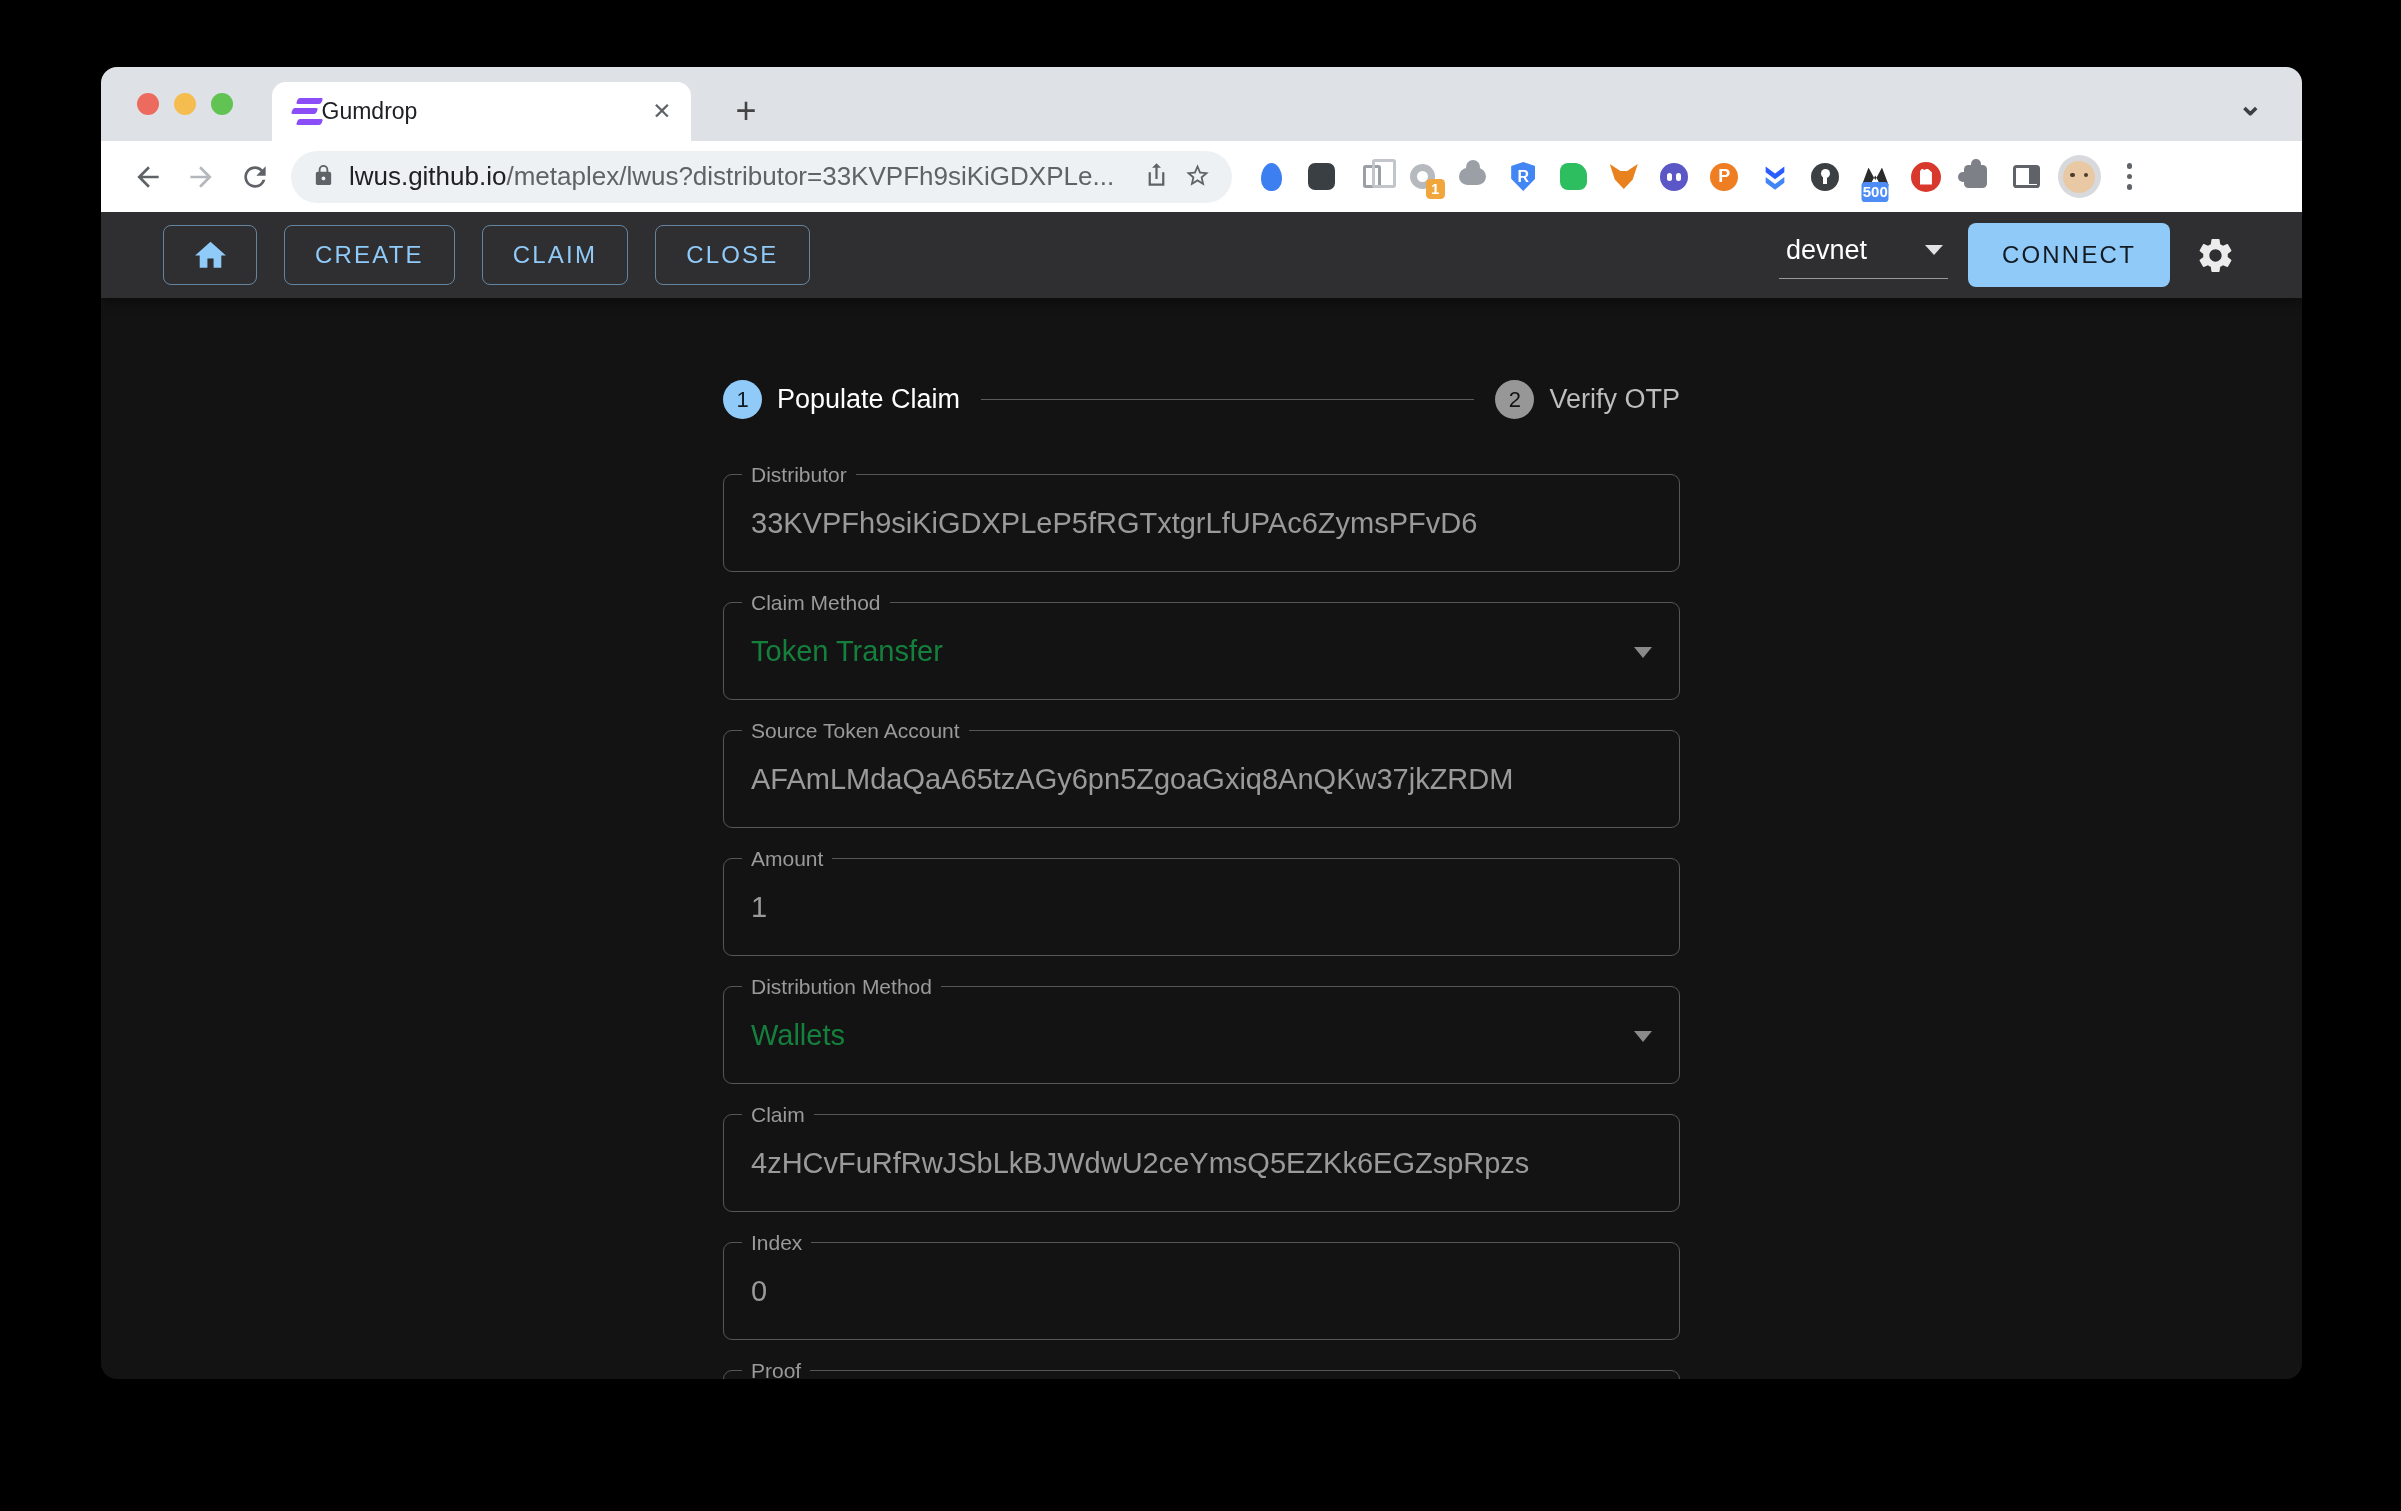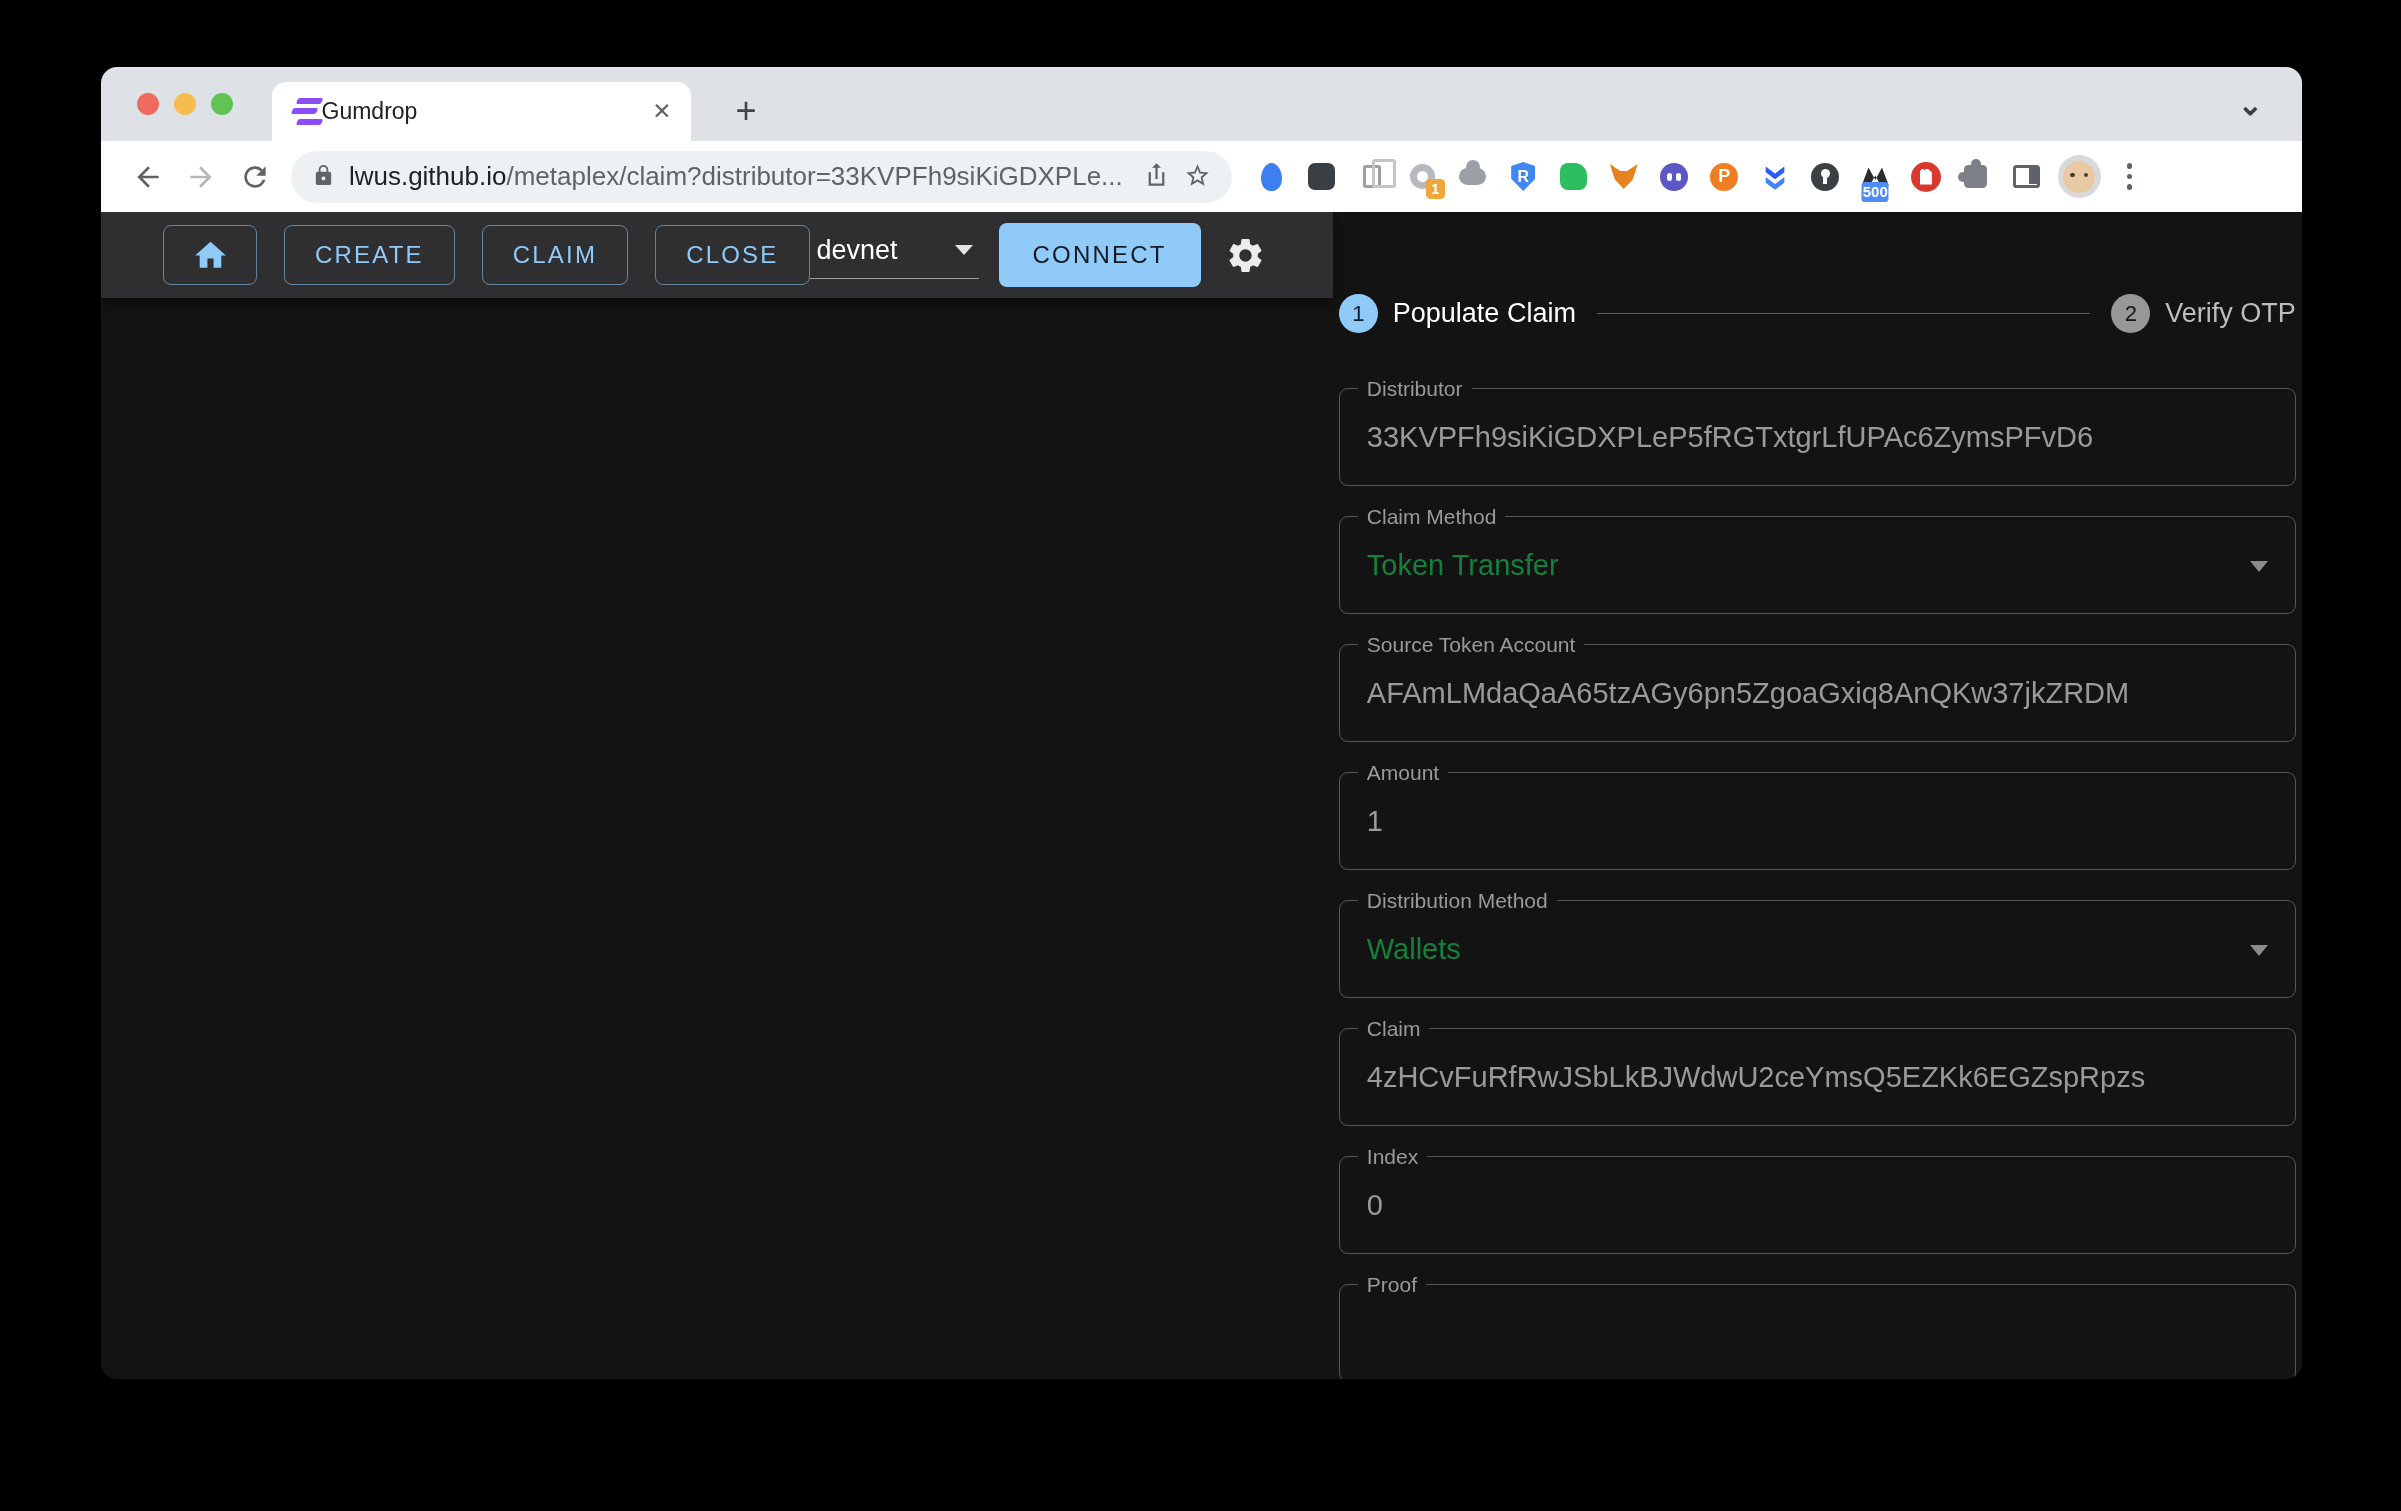--- a/index.html
+++ b/index.html
@@ -67,21 +67,21 @@
   .sidepanel{width:27px;height:23px;border:3.6px solid #5f6368;border-radius:3.6px;position:relative;}
   .sidepanel:after{content:"";position:absolute;right:0;top:0;width:8px;height:16px;background:#5f6368;}
   .avatarw{width:43px;height:43px;border-radius:50%;background:#d7d9dd;display:flex;align-items:center;justify-content:center;}
   .monkey{width:32px;height:32px;border-radius:50%;background:#e9c9a3;position:relative;}
   .monkey:before{content:"";position:absolute;left:7px;top:12.4px;width:4.4px;height:4.4px;border-radius:50%;background:#4a3b2b;}
   .monkey:after{content:"";position:absolute;right:7px;top:12.4px;width:4.4px;height:4.4px;border-radius:50%;background:#4a3b2b;}
   .kebab{display:flex;flex-direction:column;gap:5.3px;margin-left:12.4px;}
   .kebab i{width:5.3px;height:5.3px;border-radius:50%;background:#5f6368;}
 
   
-  .app{flex:1;display:flex;flex-direction:row;background:#131313;min-height:0;overflow:hidden;}
+  .app{flex:1;display:flex;flex-direction:column;background:#131313;min-height:0;overflow:hidden;}
   .appbar{height:86px;flex:0 0 auto;background:#2f2f31;display:flex;align-items:center;padding:0 62px;
           box-shadow:0 5.3px 12.4px rgba(0,0,0,.4);}
   .navgroup{display:flex;align-items:center;gap:27px;}
   .btn-outline{height:60px;border:1.8px solid rgba(144,202,249,.55);border-radius:8px;color:#90caf9;font-size:24px;
                letter-spacing:2.2px;display:flex;align-items:center;justify-content:center;padding:0 30px;font-weight:500;}
   .btn-home{width:94px;padding:0;}
   .btn-home svg{width:37px;height:37px;fill:#90caf9;}
   .rightgroup{margin-left:auto;display:flex;align-items:center;gap:20px;}
   .network{display:flex;align-items:flex-start;justify-content:space-between;width:169px;border-bottom:1.8px solid #9a9a9a;
            padding:3.6px 5.3px 12.4px 7px;color:#fff;font-size:27px;}
@@ -150,21 +150,21 @@
         <svg viewBox="0 0 24 24" fill="#5f6368">
             <path d="M17.65 6.35A7.96 7.96 0 0 0 12 4c-4.42 0-7.99 3.58-7.99 8s3.57 8 7.99 8c3.73 0 6.84-2.55 7.73-6h-2.08A5.99 5.99 0 0 1 12 18c-3.31 0-6-2.69-6-6s2.69-6 6-6c1.66 0 3.14.69 4.22 1.78L13 11h7V4l-2.35 2.35z"></path>
           </svg>
       </div>
       <div class="omnibox">
         <div class="lockic">
           <svg viewBox="0 0 24 24" fill="#5f6368">
               <path d="M18 8h-1V6c0-2.76-2.24-5-5-5S7 3.24 7 6v2H6c-1.1 0-2 .9-2 2v10c0 1.1.9 2 2 2h12c1.1 0 2-.9 2-2V10c0-1.1-.9-2-2-2zm-6 9c-1.1 0-2-.9-2-2s.9-2 2-2 2 .9 2 2-.9 2-2 2zm3.1-9H8.9V6c0-1.71 1.39-3.1 3.1-3.1 1.71 0 3.1 1.39 3.1 3.1v2z"></path>
             </svg>
         </div>
-        <div class="url"><span class="host">lwus.github.io</span><span class="path">/metaplex/claim?distributor=33KVPFh9siKiGDXPLe...</span></div>
+        <div class="url"><span class="host">lwus.github.io</span><span class="path">/metaplex/lwus?distributor=33KVPFh9siKiGDXPLe...</span></div>
         <div class="boxic">
           <svg viewBox="0 0 24 24" fill="#5f6368">
               <path d="M12 1l4 4h-3v10h-2V5H8l4-4z"></path>
               <path d="M5 9v12h14V9h-2v10H7V9H5z"></path>
             </svg>
         </div>
         <div class="boxic">
           <svg viewBox="0 0 24 24" fill="#5f6368">
               <path d="M22 9.24l-7.19-.62L12 2 9.19 8.63 2 9.24l5.46 4.73L5.82 21 12 17.27 18.18 21l-1.63-7.03L22 9.24zM12 15.4l-3.76 2.27 1-4.28-3.32-2.88 4.38-.38L12 6.1l1.71 4.04 4.38.38-3.32 2.88 1 4.28L12 15.4z"></path>
             </svg>

